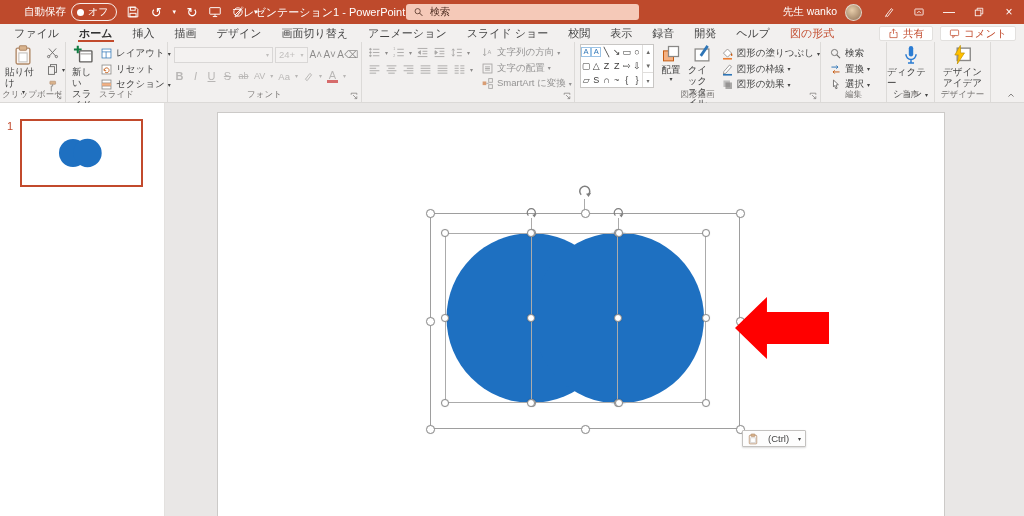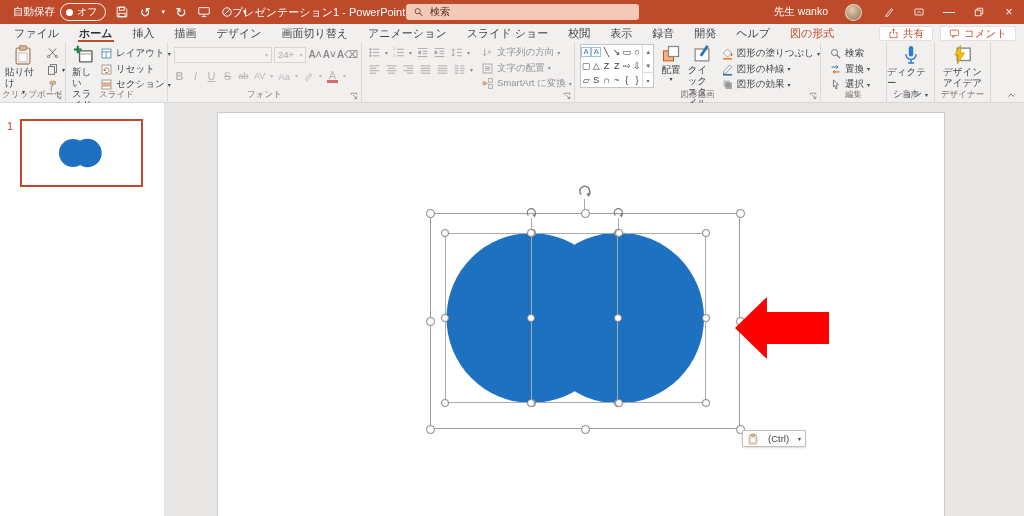--- a/index.html
+++ b/index.html
@@ -2,35 +2,35 @@
 <html style="--titlebar: #BE4A2C; --accent: #C24A2C; --ribbonbg: #F2F0EF; --canvasbg: #E9E7E6; --searchbg: #F5C9B8; --arrowred: #FF0000;"><head>
 <meta charset="utf-8">
 <style>
   * { margin:0; padding:0; box-sizing:border-box; }
   html,body { width:1024px; height:516px; overflow:hidden; }
   body { font-family:"Liberation Sans","DejaVu Sans",sans-serif; font-size:11px; color:#3b3a39; }
   .app { position:relative; width:1024px; height:516px; background:#F2F0EF; }
 
   
   .titlebar { position:absolute; left:0; top:0; width:1024px; height:24px; background:var(--titlebar,#BE4A2C); color:#fff; display:flex; align-items:center; }
-  .qat { display:flex; align-items:center; gap:9px; padding-left:13px; }
+  .qat { display:flex; align-items:center; gap:9px; padding-left:24px; }
   .autosave { display:flex; align-items:center; gap:5px; font-size:10.5px; white-space:nowrap; }
   .as-pill { display:flex; align-items:center; gap:4px; border:1px solid rgba(255,255,255,.9); border-radius:9px; padding:1px 8px 1px 5px; font-size:10px; }
   .as-dot { width:7px; height:7px; border-radius:50%; background:#fff; display:inline-block; }
   .tbic { width:14px; height:14px; display:inline-flex; align-items:center; justify-content:center; color:#fff; }
   .tbic svg { width:14px; height:14px; }
   .gch { font-size:13px; line-height:1; }
   .cdd { font-size:6px; line-height:1; display:inline-block; }
   .tb-caret { font-size:7px; }
   .tb-title { position:absolute; left:232px; top:5px; font-size:11px; white-space:nowrap; }
   .searchbox { position:absolute; left:406px; top:4px; width:233px; height:16px; background:var(--searchbg,#F5C9B8); border-radius:3px; display:flex; align-items:center; gap:6px; padding:0 7px; color:#4a2a1e; }
   .searchbox .tbic { color:#4a2a1e; width:11px; height:11px; }
   .searchbox .ph { font-size:10px; }
   .tb-right { position:absolute; right:0; top:0; height:24px; display:flex; align-items:center; gap:0; }
-  .tb-user { font-size:10.5px; margin-right:17px; white-space:nowrap; }
+  .tb-user { font-size:10.5px; margin-right:8px; white-space:nowrap; }
   .avatar { width:17px; height:17px; border-radius:50%; background:radial-gradient(circle at 40% 35%, #e7cdaa, #8c6e54); border:1px solid rgba(255,255,255,.6); margin-right:12px; }
   .winbtn { width:30px; height:24px; display:flex; align-items:center; justify-content:center; color:#fff; }
   .winbtn svg { width:12px; height:12px; }
   .winbtn.txt { font-size:12px; }
 
   
   .tabrow { position:absolute; left:0; top:24px; width:1024px; height:18px; background:var(--ribbonbg,#F2F0EF); display:flex; align-items:center; padding-left:4px; }
   .tab { position:relative; height:18px; line-height:18px; padding:0 10px; font-size:11px; color:#444; white-space:nowrap; cursor:default; }
   .tab.active { font-weight:bold; color:#333; }
   .tab.active::after { content:""; position:absolute; left:9px; right:9px; bottom:0; height:2.5px; background:var(--accent,#C24A2C); }
@@ -55,21 +55,21 @@
   .disabled { opacity:.55; }
 
   
   .g-clip .g-body { display:flex; gap:4px; padding-left:5px; }
   .clip-col { display:flex; flex-direction:column; gap:4px; padding-top:2px; }
   
   .g-slides .g-body { display:flex; gap:6px; padding-left:6px; }
   .slides-col { display:flex; flex-direction:column; gap:2.5px; padding-top:3px; }
   
   .g-font .g-body { padding:1px 4px 0 6px; }
-  .fnt-row1 { display:flex; align-items:center; gap:2px; height:19px;font-weight:bold; }
+  .fnt-row1 { display:flex; align-items:center; gap:2px; height:19px; }
   .combo { border:1px solid #C6C4C2; background:#F7F5F4; height:16px; display:flex; align-items:center; justify-content:space-between; padding:0 3px; color:#9a9896; font-size:9.5px; }
   .fnt-row2 { display:flex; align-items:center; gap:5px; height:20px; margin-top:2px; font-size:11px; color:#8a8886; }
   .fb { min-width:11px; text-align:center; }
   
   .g-para .g-body { display:flex; padding-left:6px; gap:8px; }
   .para-left { display:flex; flex-direction:column; gap:4px; padding-top:2px; }
   .para-icons { display:flex; align-items:center; gap:4px; }
   .para-right { display:flex; flex-direction:column; gap:2.5px; padding-top:2px; }
   
   .g-draw .g-body { display:flex; gap:5px; padding-left:5px; }

